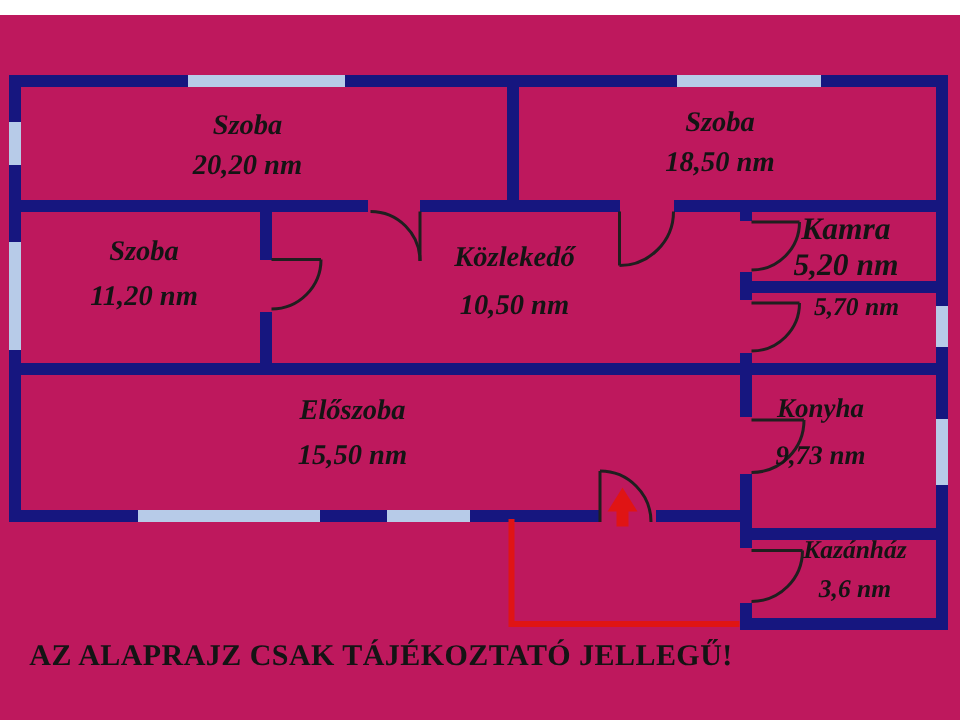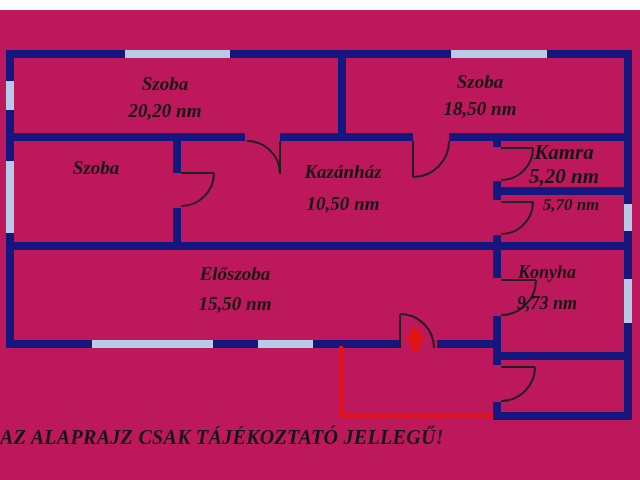--- a/index.html
+++ b/index.html
@@ -35,24 +35,23 @@
   .lbl-furdoszoba .area{margin-top:1px;}
   .lbl-eloszoba{left:150px;top:253px;width:170px;font-size:19px;}
   .lbl-eloszoba .area{margin-top:8px;}
   .lbl-konyha{left:492px;top:252px;width:110px;font-size:18px;}
   .lbl-konyha .area{margin-top:10px;}
   .lbl-kazanhaz{left:508px;top:347px;width:124px;font-size:17px;}
   .lbl-kazanhaz .area{margin-top:6px;}
   .disclaimer{
     position:absolute;
     left:0;top:416px;width:508px;
-    text-align:left;
+    text-align:center;
     font-size:20px;
     font-weight:bold;
-    font-style:italic;
     letter-spacing:0.3px;
     color:#141414;
   }
 </style>
 </head>
 <body>
 
 <div class="plan">
 
   <svg class="layer" viewBox="0 0 640 480">
@@ -125,36 +124,41 @@
   <div class="room-label lbl-szoba2020">
     <div class="name">Szoba</div>
     <div class="area">20,20 nm</div>
   </div>
   <div class="room-label lbl-szoba1850">
     <div class="name">Szoba</div>
     <div class="area">18,50 nm</div>
   </div>
   <div class="room-label lbl-szoba1120">
     <div class="name">Szoba</div>
+    <div class="area">11,20 nm</div>
   </div>
   <div class="room-label lbl-kozlekedo">
-    <div class="name">Kazánház</div>
+    <div class="name">Közlekedő</div>
     <div class="area">10,50 nm</div>
   </div>
   <div class="room-label lbl-kamra">
     <div class="name">Kamra</div>
     <div class="area">5,20 nm</div>
   </div>
   <div class="room-label lbl-furdoszoba">
     <div class="area">5,70 nm</div>
   </div>
   <div class="room-label lbl-eloszoba">
     <div class="name">Előszoba</div>
     <div class="area">15,50 nm</div>
   </div>
   <div class="room-label lbl-konyha">
     <div class="name">Konyha</div>
     <div class="area">9,73 nm</div>
   </div>
+  <div class="room-label lbl-kazanhaz">
+    <div class="name">Kazánház</div>
+    <div class="area">3,6 nm</div>
+  </div>
 
   <div class="disclaimer">AZ ALAPRAJZ CSAK TÁJÉKOZTATÓ JELLEGŰ!</div>
 
 </div>
 
 </body></html>

